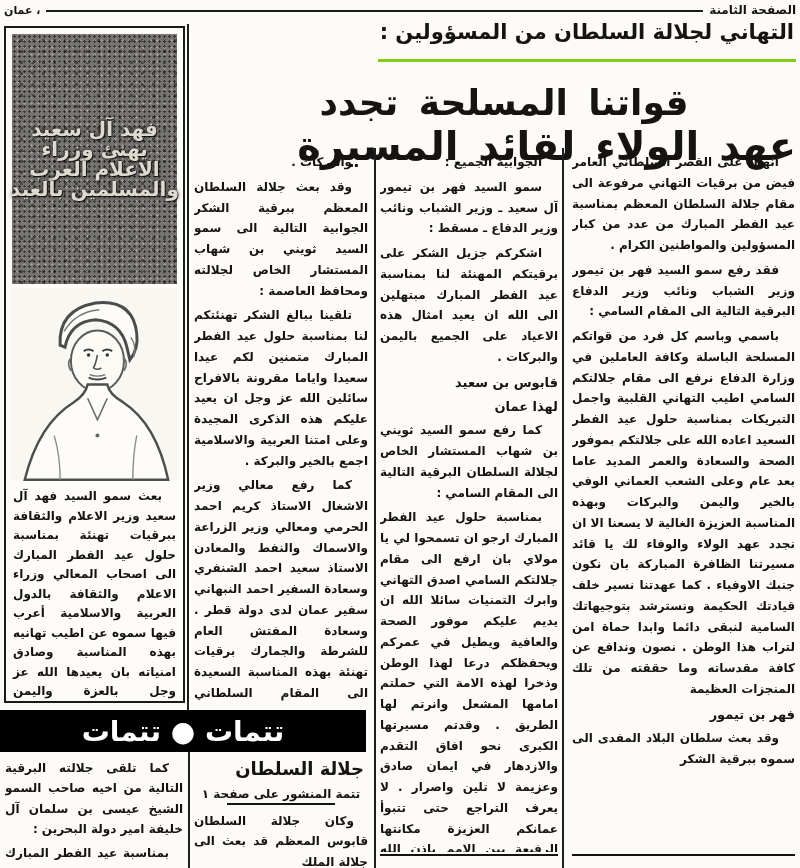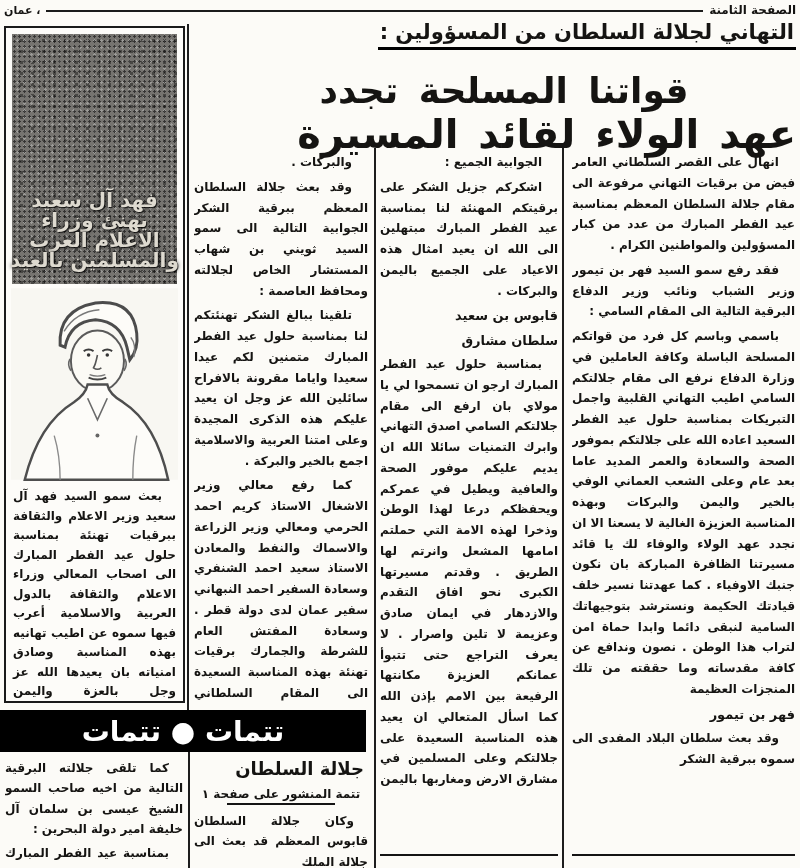--- a/index.html
+++ b/index.html
@@ -25,39 +25,39 @@
   }
   .photo-title{
     height:250px;margin:1px;
     background-color:#767470;
     background-image:
       radial-gradient(rgba(0,0,0,.55) 1px, transparent 1.3px),
       radial-gradient(rgba(255,255,255,.28) 1px, transparent 1.3px),
       radial-gradient(rgba(0,0,0,.38) 1.6px, transparent 2px);
     background-size:5px 5px,7px 7px,11px 11px;
     background-position:0 0,2px 3px,4px 1px;
-    display:flex;flex-direction:column;justify-content:flex-end;
+    display:flex;flex-direction:column;justify-content:center;
     align-items:center;padding:14px 4px;box-sizing:border-box;
   }
   .photo-title span{
     color:#dedad0;font-weight:bold;font-size:20px;line-height:1;
     text-shadow:0 0 4px rgba(0,0,0,.9),1px 1px 0 rgba(0,0,0,.6);
     white-space:nowrap;
   }
   .portrait{width:100%;height:198px;display:block;}
   .photo-caption{
     font-size:12px;line-height:1.63;font-weight:bold;
     text-align:justify;padding:4px 2px 0;margin:0;text-indent:14px;
   }
   
   .headline{position:absolute;left:212px;top:20px;width:584px;}
   .kicker-wrap{text-align:right;}
   .kicker{
     display:inline-block;font-size:21px;font-weight:bold;
-    border-bottom:3px solid #000000;padding:0 2px 3px;
+    border-bottom:3px solid #84cc16;padding:0 2px 15px;
   }
   .head1{font-size:36px;font-weight:bold;text-align:center;margin-top:20px;word-spacing:8px;line-height:1.15;}
   .head2{font-size:40px;font-weight:bold;margin-top:0;word-spacing:6px;line-height:1.15;}
   
   .col{position:absolute;overflow:hidden;}
   .col p{
     margin:0 0 4px;font-size:12px;line-height:1.73;font-weight:bold;
     text-align:justify;text-indent:16px;
   }
   .col p.sig{text-indent:0;text-align:right;font-size:13px;margin:2px 0;}
@@ -143,23 +143,25 @@
 <div class="col col-right">
   <p>انهال على القصر السلطاني العامر فيض من برقيات التهاني مرفوعة الى مقام جلالة السلطان المعظم بمناسبة عيد الفطر المبارك من عدد من كبار المسؤولين والمواطنين الكرام .</p>
   <p>فقد رفع سمو السيد فهر بن تيمور وزير الشباب ونائب وزير الدفاع البرقية التالية الى المقام السامي :</p>
   <p>باسمي وباسم كل فرد من قواتكم المسلحة الباسلة وكافة العاملين في وزارة الدفاع نرفع الى مقام جلالتكم السامي اطيب التهاني القلبية واجمل التبريكات بمناسبة حلول عيد الفطر السعيد اعاده الله على جلالتكم بموفور الصحة والسعادة والعمر المديد عاما بعد عام وعلى الشعب العماني الوفي بالخير واليمن والبركات وبهذه المناسبة العزيزة الغالية لا يسعنا الا ان نجدد عهد الولاء والوفاء لك يا قائد مسيرتنا الظافرة المباركة بان نكون جنبك الاوفياء . كما عهدتنا نسير خلف قيادتك الحكيمة ونسترشد بتوجيهاتك السامية لنبقى دائما وابدا حماة امن لتراب هذا الوطن . نصون وندافع عن كافة مقدساته وما حققته من تلك المنجزات العظيمة</p>
   <p class="sig">فهر بن تيمور</p>
   <p>وقد بعث سلطان البلاد المفدى الى سموه ببرقية الشكر</p>
 </div>
 
 <div class="col col-mid">
   <p>الجوابية الجميع :</p>
+  <p>سمو السيد فهر بن تيمور آل سعيد ـ وزير الشباب ونائب وزير الدفاع ـ مسقط :</p>
   <p>اشكركم جزيل الشكر على برقيتكم المهنئة لنا بمناسبة عيد الفطر المبارك مبتهلين الى الله ان يعيد امثال هذه الاعياد على الجميع باليمن والبركات .</p>
   <p class="sig">قابوس بن سعيد</p>
-  <p class="sig">سلطان مشارق</p>
+  <p class="sig">لهذا عمان</p>
+  <p>كما رفع سمو السيد ثويني بن شهاب المستشار الخاص لجلالة السلطان البرقية التالية الى المقام السامي :</p>
   <p>بمناسبة حلول عيد الفطر المبارك ارجو ان تسمحوا لي يا مولاي بان ارفع الى مقام جلالتكم السامي اصدق التهاني وابرك التمنيات سائلا الله ان يديم عليكم موفور الصحة والعافية ويطيل في عمركم ويحفظكم درعا لهذا الوطن وذخرا لهذه الامة التي حملتم امامها المشعل وانرتم لها الطريق . وقدتم مسيرتها الكبرى نحو افاق التقدم والازدهار في ايمان صادق وعزيمة لا تلين واصرار . لا يعرف التراجع حتى تتبوأ عمانكم العزيزة مكانتها الرفيعة بين الامم بإذن الله كما اسأل المتعالي ان يعيد هذه المناسبة السعيدة على جلالتكم وعلى المسلمين في مشارق الارض ومغاربها باليمن</p>
 </div>
 
 <div class="col col-left2">
   <p>والبركات .</p>
   <p>وقد بعث جلالة السلطان المعظم ببرقية الشكر الجوابية التالية الى سمو السيد ثويني بن شهاب المستشار الخاص لجلالته ومحافظ العاصمة :</p>
   <p>تلقينا ببالغ الشكر تهنئتكم لنا بمناسبة حلول عيد الفطر المبارك متمنين لكم عيدا سعيدا واياما مقرونة بالافراح سائلين الله عز وجل ان يعيد عليكم هذه الذكرى المجيدة وعلى امتنا العربية والاسلامية اجمع بالخير والبركة .</p>
   <p>كما رفع معالي وزير الاشغال الاستاذ كريم احمد الحرمي ومعالي وزير الزراعة والاسماك والنفط والمعادن الاستاذ سعيد احمد الشنفري وسعادة السفير احمد النبهاني سفير عمان لدى دولة قطر . وسعادة المفتش العام للشرطة والجمارك برقيات تهنئة بهذه المناسبة السعيدة الى المقام السلطاني السامي .</p>
 
 </div>

